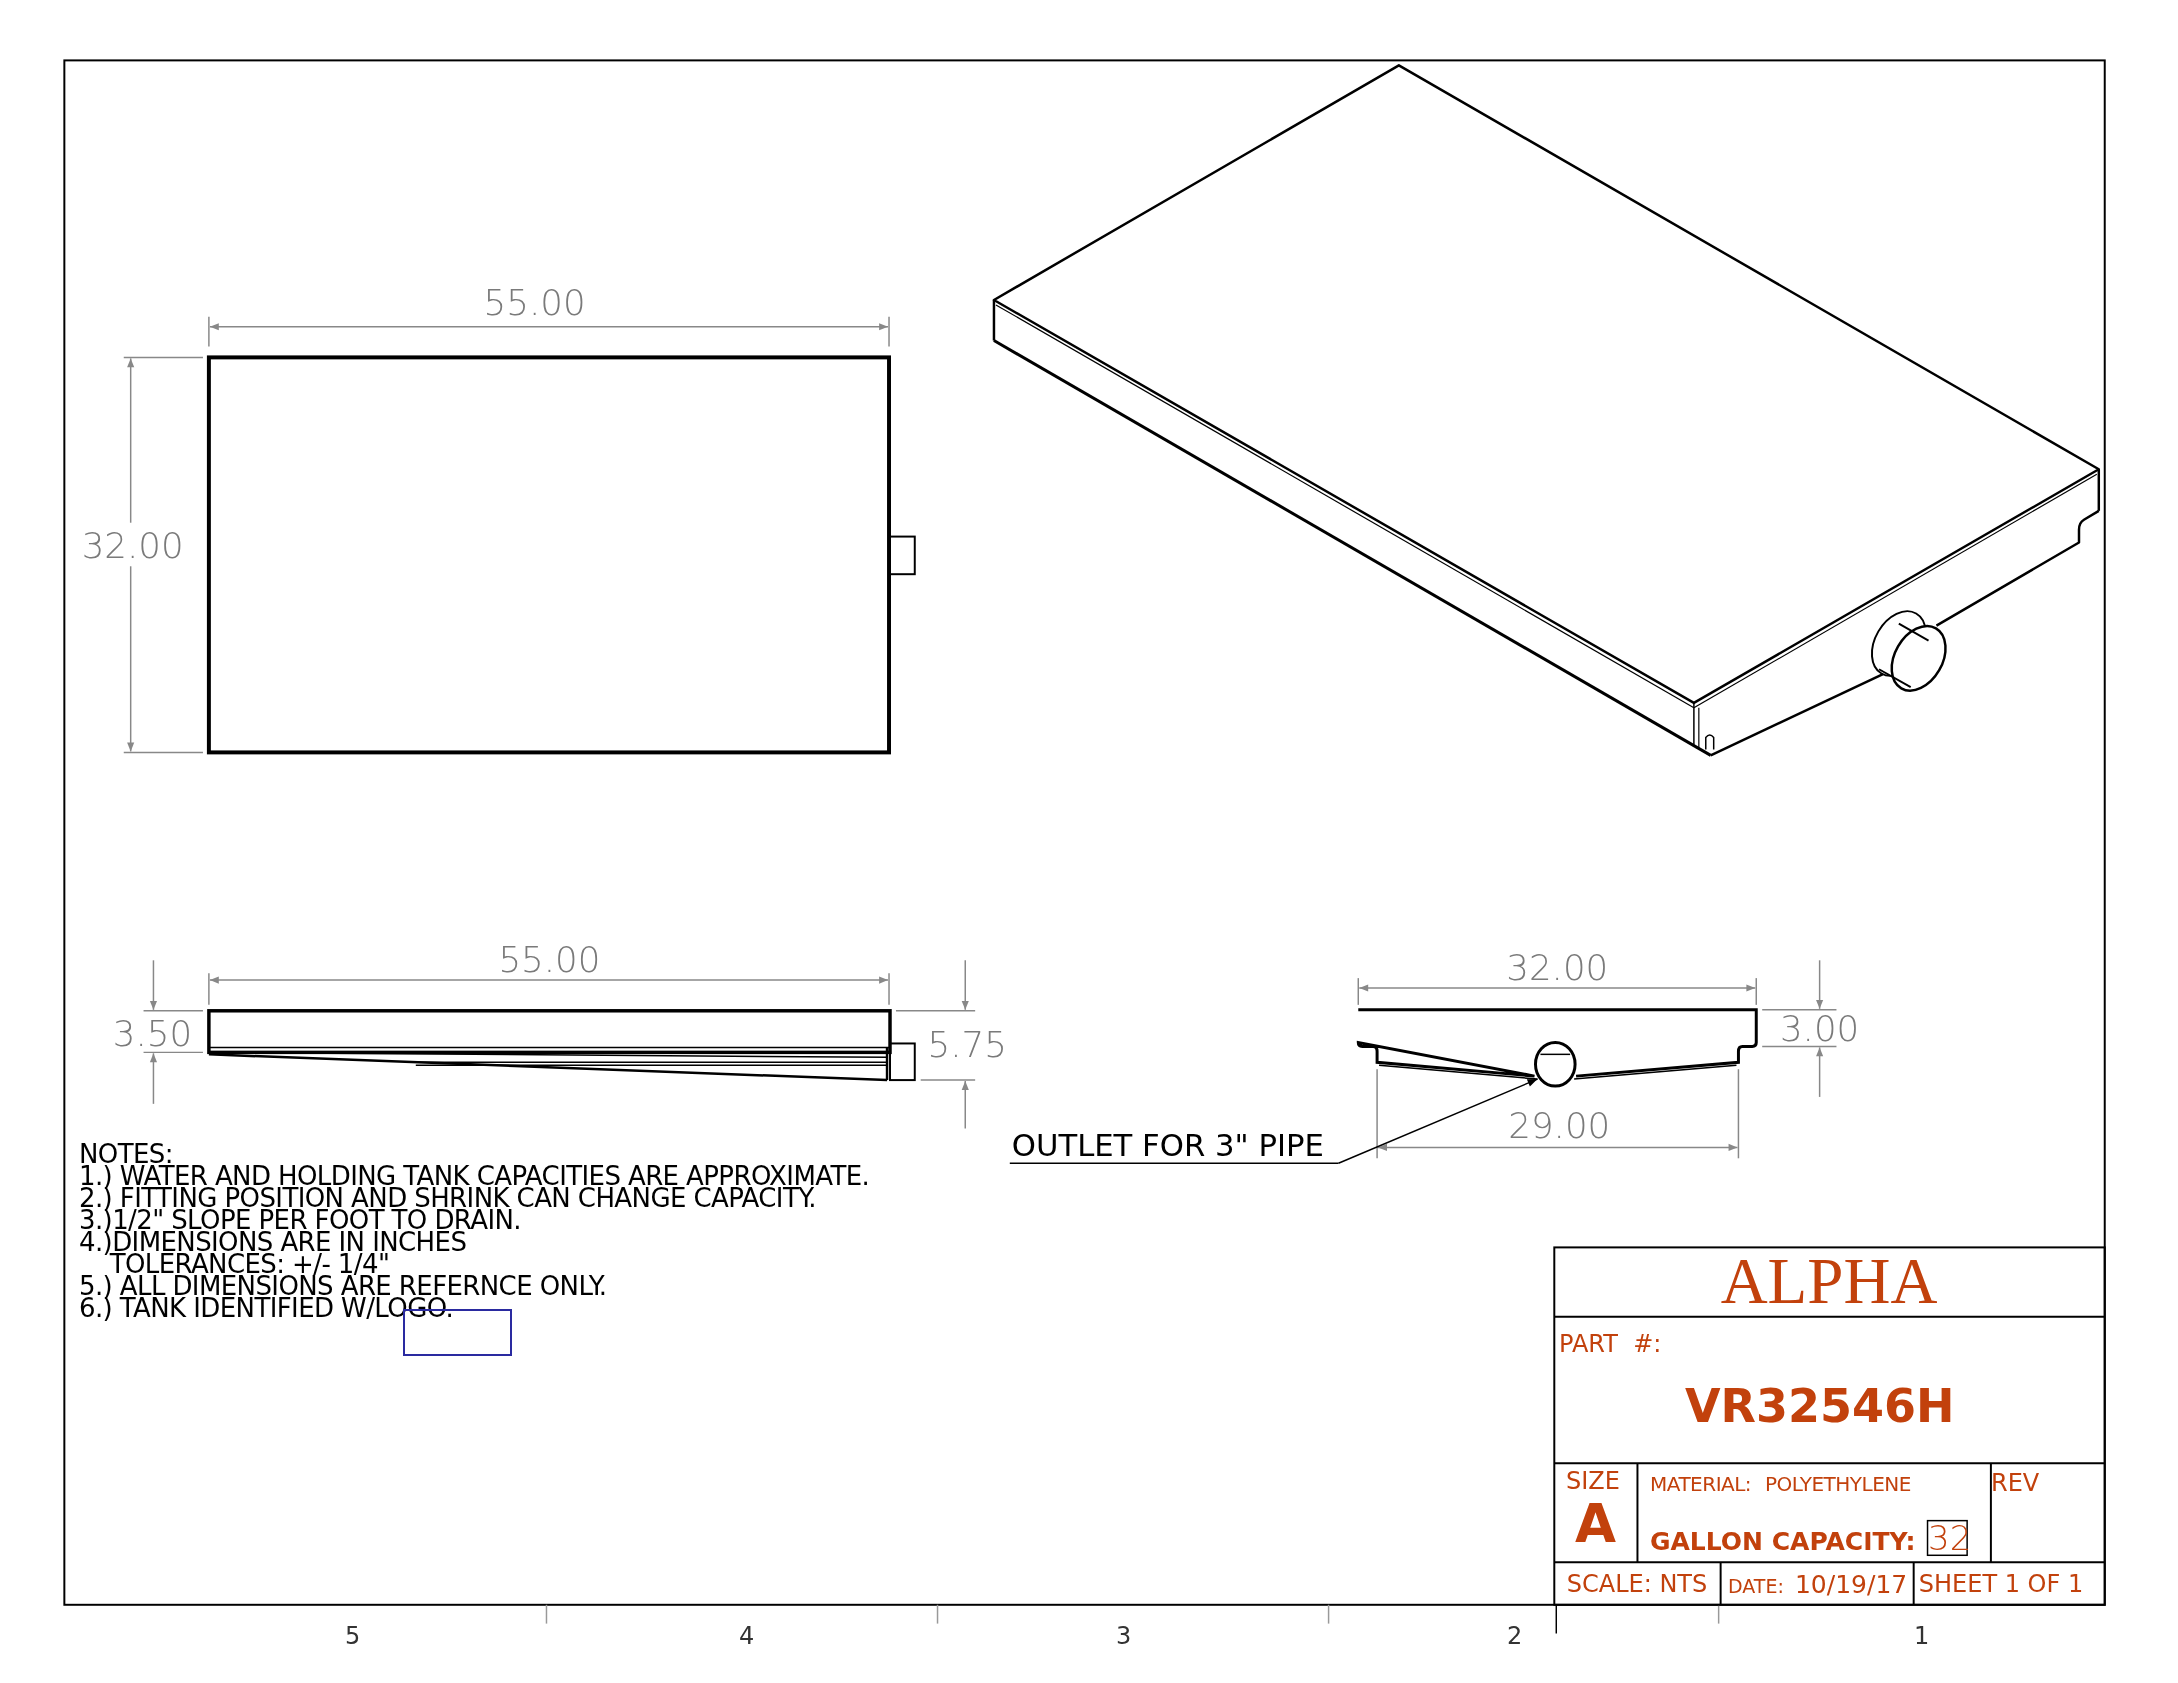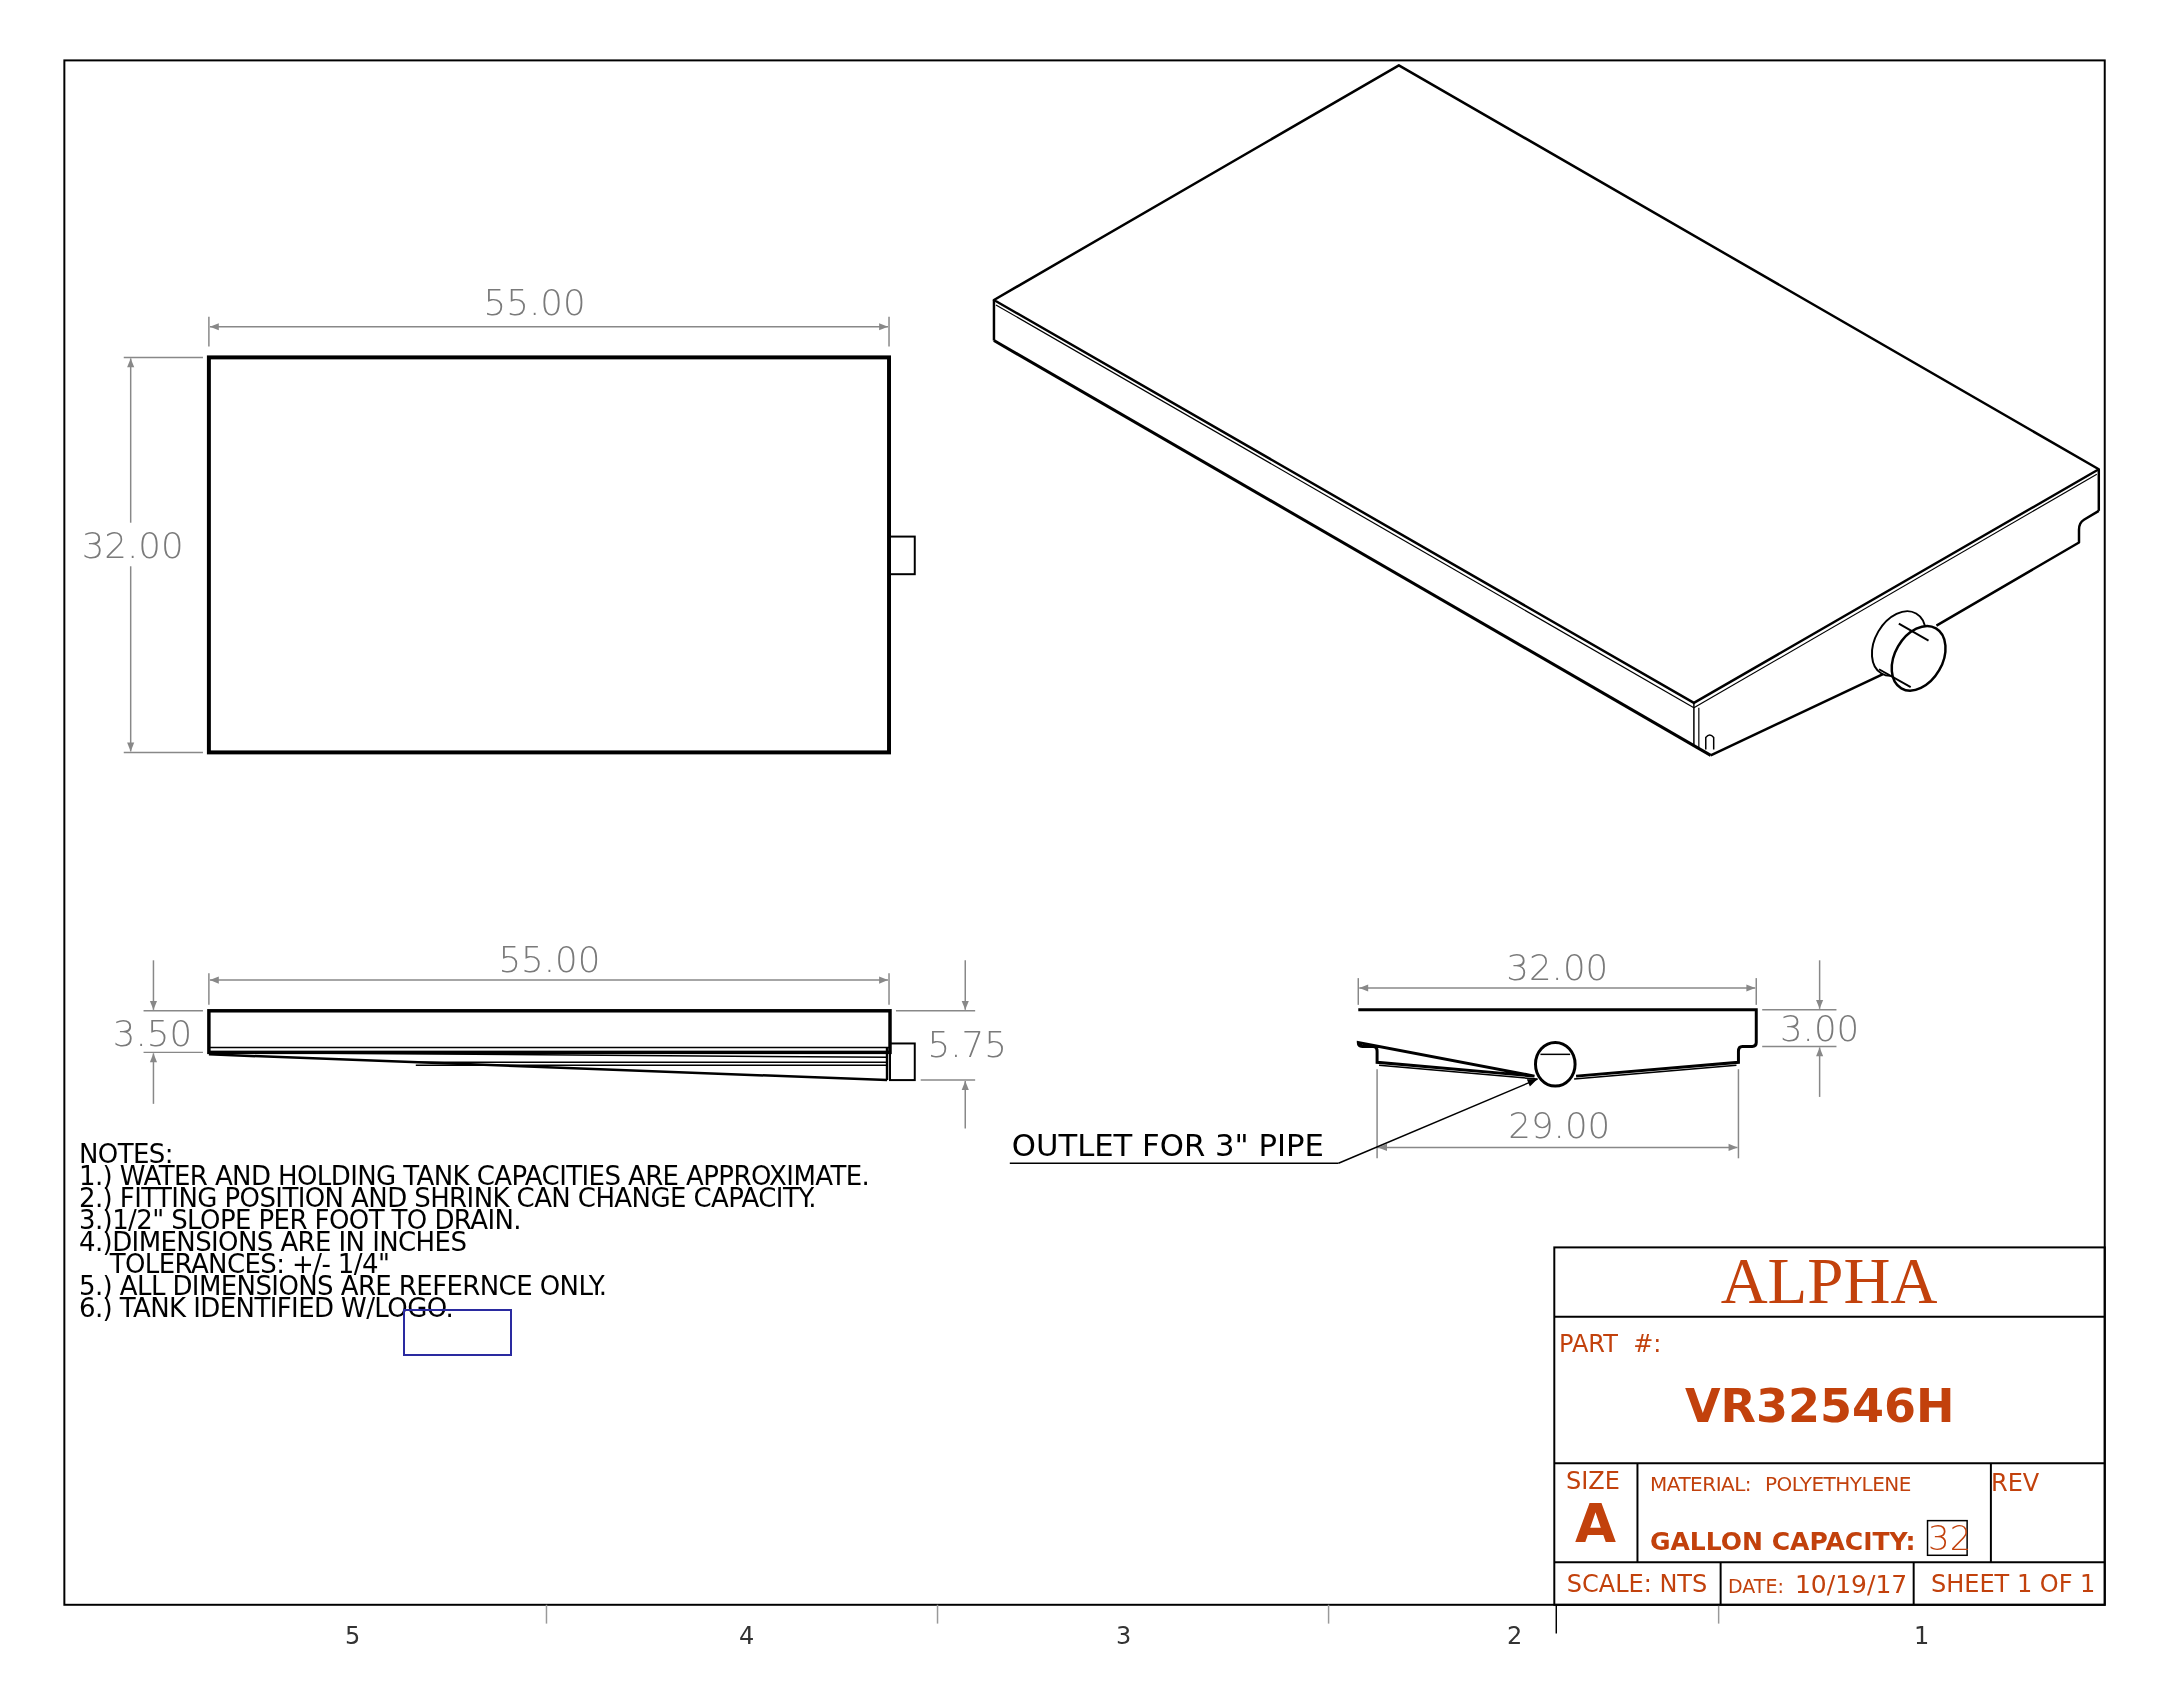--- a/index.html
+++ b/index.html
@@ -153,21 +153,21 @@
   <span style="margin-left:8px;">POLYETHYLENE</span>
 </div>
 <div class="txt" style="left:1991px; width:114px; top:1469px; text-align:left; font-size:24px;">REV</div>
 <div class="txt" style="left:1650px; top:1527px; font-size:25px; font-weight:bold;">GALLON CAPACITY:</div>
 <div class="txt" style="left:1928px; width:40px; top:1518px; text-align:center; font-size:34px; font-weight:300;">32</div>
 <div class="txt" style="left:1554px; width:166px; top:1570px; text-align:center; font-size:24px;">SCALE: NTS</div>
 <div class="txt" style="left:1728px; top:1570px;">
   <span style="font-size:19px;">DATE:</span>
   <span style="font-size:25px; margin-left:6px;">10/19/17</span>
 </div>
-<div class="txt" style="left:1914px; width:174px; top:1570px; font-size:24px;padding-left:17px;">SHEET 1 OF 1</div>
+<div class="txt" style="left:1914px; width:174px; top:1570px; text-align:center; font-size:24px;">SHEET 1 OF 1</div>
 
 <div class="notes">
   <div>NOTES:</div>
   <div>1.) WATER AND HOLDING TANK CAPACITIES ARE APPROXIMATE.</div>
   <div>2.) FITTING POSITION AND SHRINK CAN CHANGE CAPACITY.</div>
   <div>3.)1/2" SLOPE PER FOOT TO DRAIN.</div>
   <div>4.)DIMENSIONS ARE IN INCHES</div>
   <div style="white-space:pre;">    TOLERANCES: +/- 1/4"</div>
   <div>5.) ALL DIMENSIONS ARE REFERNCE ONLY.</div>
   <div>6.) TANK IDENTIFIED W/LOGO.</div>

